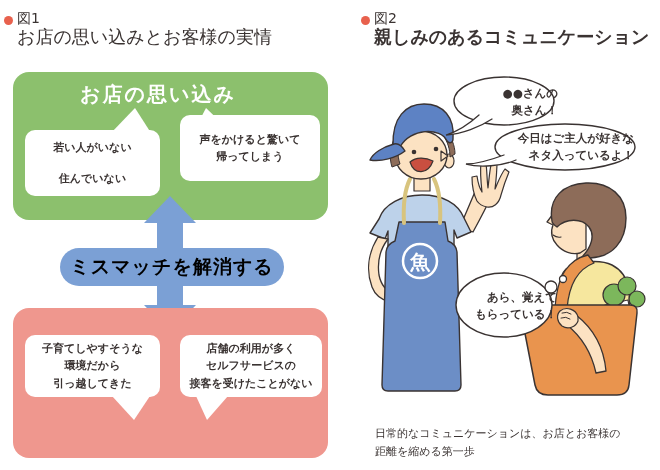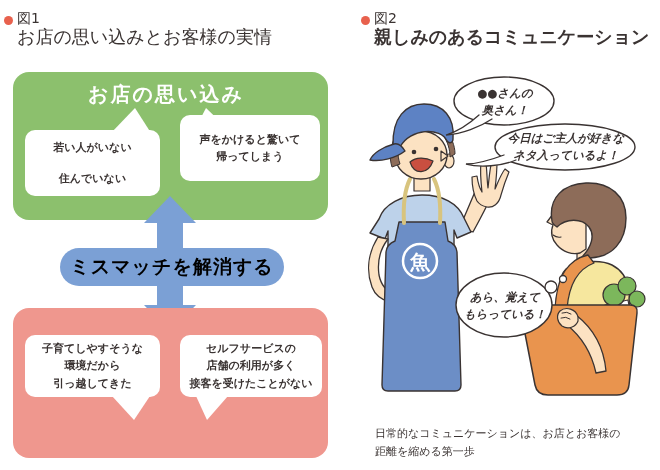--- a/index.html
+++ b/index.html
@@ -12,34 +12,34 @@
   .greenbox{background:var(--green);}
   .pinkbox{background:var(--pink);}
   .box-title{position:absolute;text-align:center;color:#fff;font-weight:bold;font-size:20px;letter-spacing:2px;}
   .wbubble{position:absolute;background:#fff;border-radius:10px;display:flex;flex-direction:column;
            justify-content:center;text-align:center;font-size:11px;font-weight:bold;
            color:var(--ink);line-height:1.55;}
   .tailsvg{position:absolute;}
   .pill{position:absolute;background:var(--blue);border-radius:19px;display:flex;align-items:center;
         justify-content:center;color:#000000;font-weight:bold;font-size:19px;letter-spacing:1px;text-align:right;}
   .illu{position:absolute;left:358px;top:55px;width:302px;height:365px;}
-  .btext{position:absolute;text-align:center;font-size:11.5px;font-weight:bold;color:var(--ink);line-height:1.5;font-style:italic;}
+  .btext{position:absolute;text-align:right;font-size:11.5px;font-weight:bold;color:var(--ink);line-height:1.5;}
   .caption{position:absolute;font-size:11px;color:var(--ink);line-height:1.65;}
 </style>
 </head>
 <body>
 
 <div class="page">
 
   <span class="bullet" style="left:4px;top:16px;"></span>
   <div class="fig-label" style="left:17px;top:9px;">図1</div>
   <div class="fig-title" style="left:17px;top:28px;">お店の思い込みとお客様の実情</div>
 
   <div class="roundbox greenbox" style="left:13px;top:72px;width:315px;height:148px;"></div>
-  <div class="box-title" style="left:13px;top:81px;width:290px;padding-left:8px;">お店の思い込み</div>
+  <div class="box-title" style="left:13px;top:81px;width:290px;">お店の思い込み</div>
 
   <svg class="tailsvg" style="left:105px;top:106px;" width="52" height="27">
       <polygon points="30,2 6,27 46,27" fill="#ffffff"></polygon>
     </svg>
   <svg class="tailsvg" style="left:188px;top:106px;" width="48" height="27">
       <polygon points="18,2 5,27 44,27" fill="#ffffff"></polygon>
     </svg>
 
   <div class="wbubble" style="left:25px;top:130px;width:135px;height:66px;gap:14px;">
     <div>若い人がいない</div>
@@ -63,22 +63,22 @@
   <svg class="tailsvg" style="left:190px;top:394px;" width="42" height="28">
       <polygon points="6,2 38,2 17,26" fill="#ffffff"></polygon>
     </svg>
 
   <div class="wbubble" style="left:25px;top:335px;width:135px;height:62px;">
     <div>子育てしやすそうな</div>
     <div>環境だから</div>
     <div>引っ越してきた</div>
   </div>
   <div class="wbubble" style="left:180px;top:335px;width:142px;height:62px;">
+    <div>店舗の利用が多く</div>
     <div>セルフサービスの</div>
-    <div>店舗の利用が多く</div>
     <div>接客を受けたことがない</div>
   </div>
 
   <span class="bullet" style="left:361px;top:16px;"></span>
   <div class="fig-label" style="left:374px;top:9px;">図2</div>
   <div class="fig-title" style="left:374px;top:28px;font-weight:bold;">親しみのあるコミュニケーション</div>
 
   <svg class="illu" viewBox="0 0 302 365">
 
     <g stroke-linejoin="round" stroke-linecap="round">

